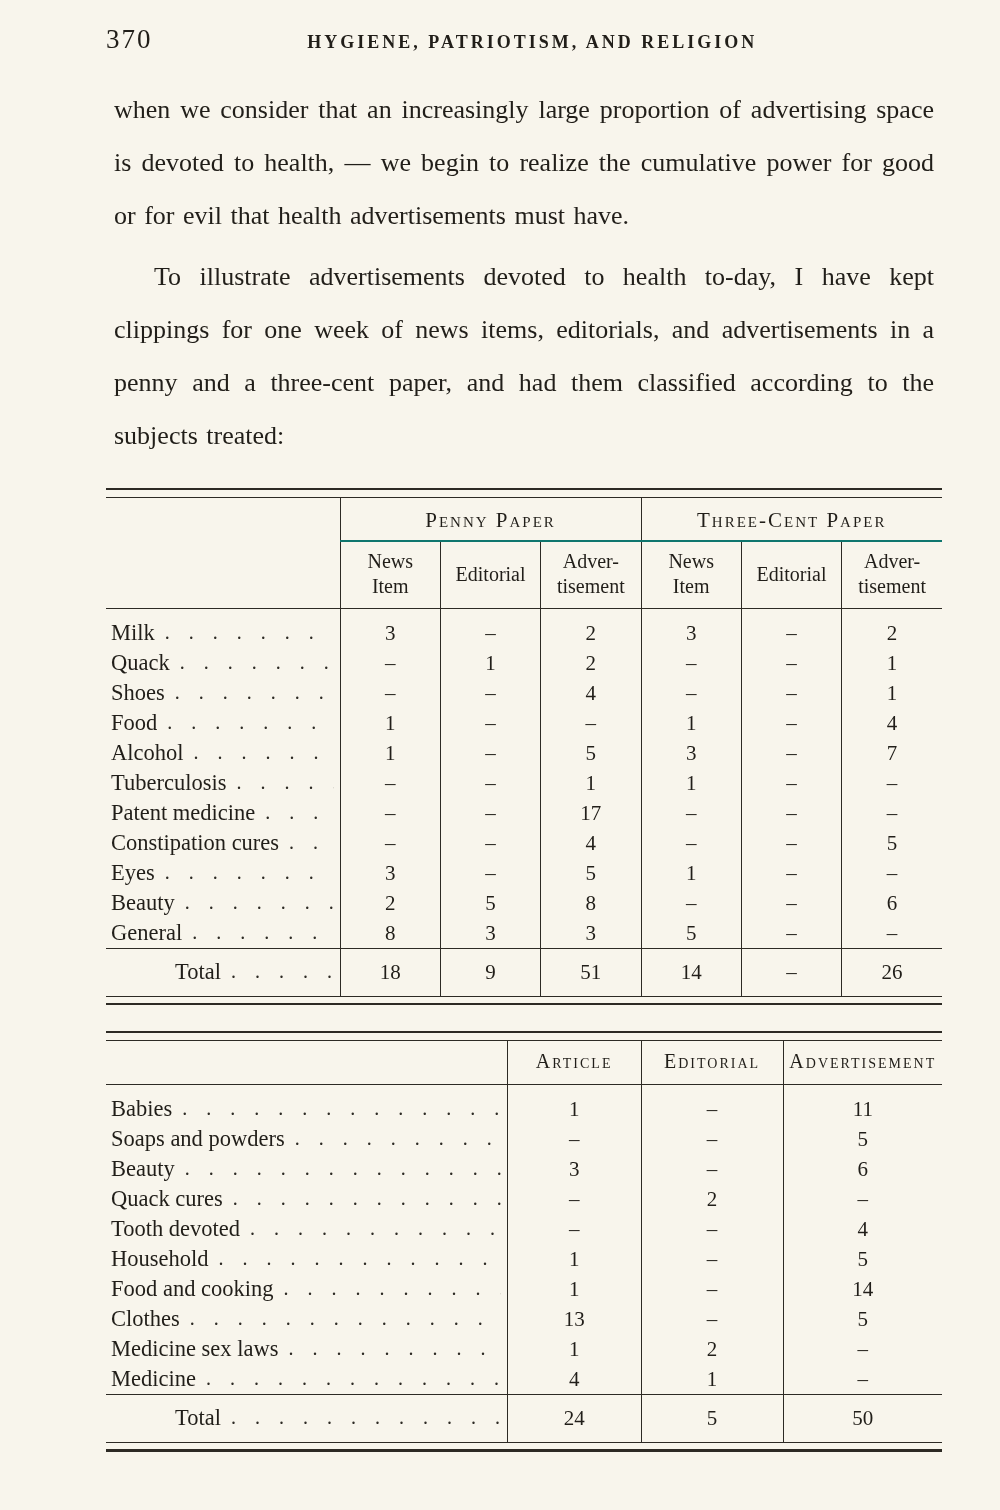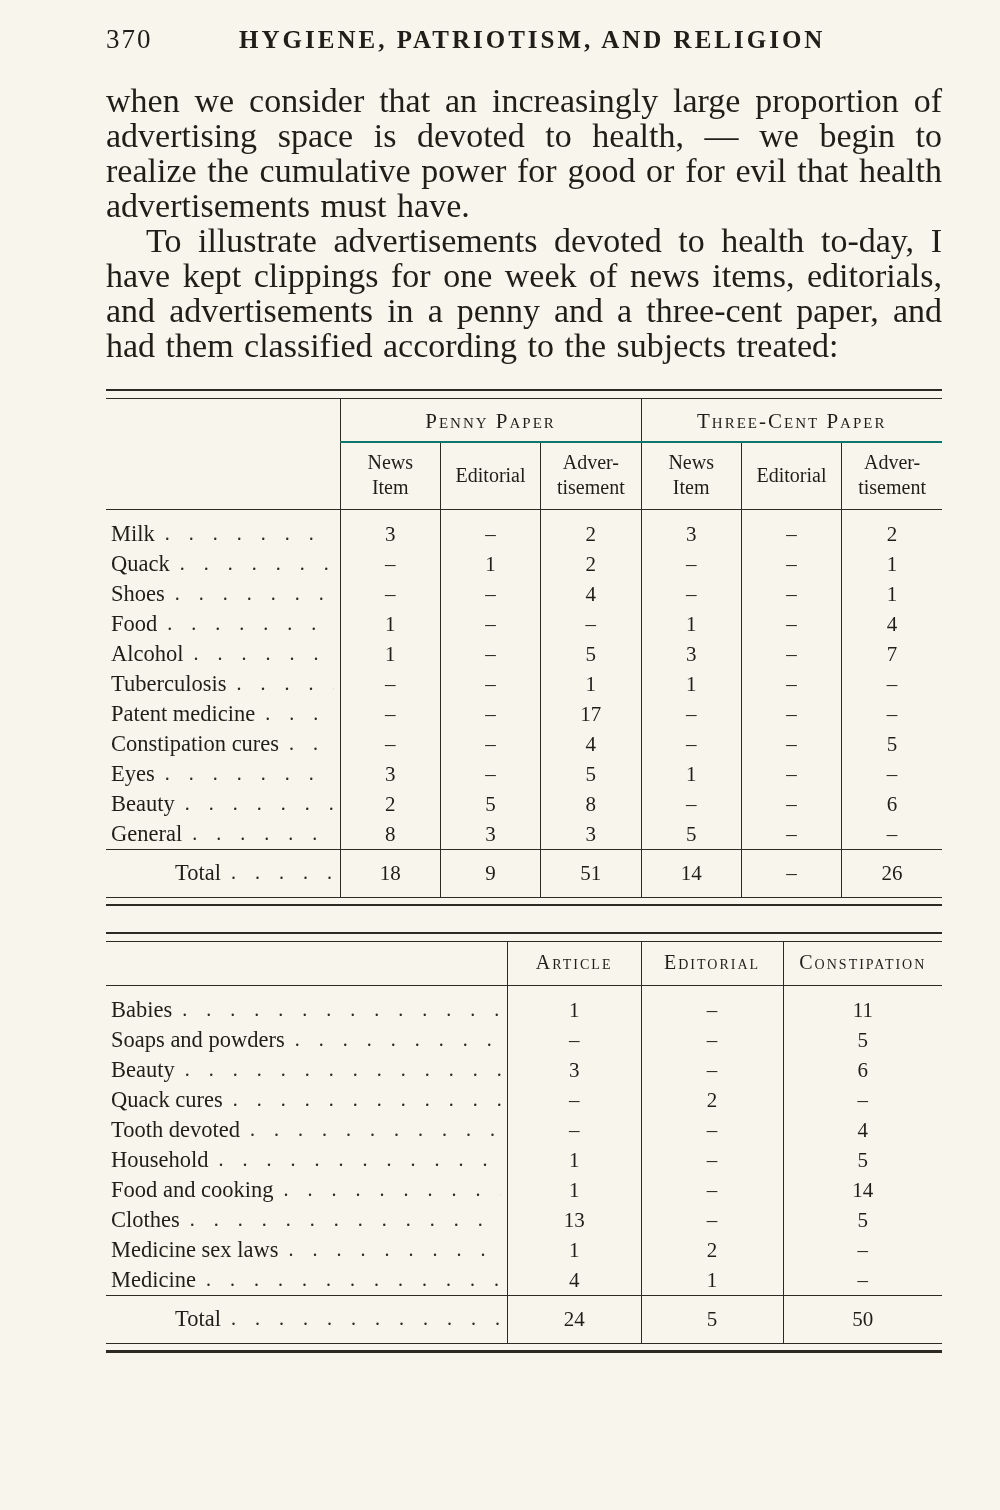--- a/index.html
+++ b/index.html
@@ -12,26 +12,26 @@
   }
   .page {
     box-sizing: border-box;
     width: 1000px; height: 1510px;
     padding: 24px 58px 16px 106px;
   }
   .running-head { display: flex; align-items: baseline; margin-bottom: 28px; }
   .page-number { font-size: 27px; letter-spacing: 2px; }
   .page-title {
     flex: 1; text-align: center;
-    font-size: 25px; font-weight: bold; letter-spacing: 3px;
+    font-size: 18px; font-weight: bold; letter-spacing: 3px;
     padding-right: 30px;
   }
   .body-text {
-    font-size: 34px; line-height: 35px;
-    text-align: justify; margin: 0;
+    font-size: 26px; line-height: 53px;
+    text-align: justify; margin: 8px;
     word-spacing: 2px;
   }
   .indent { text-indent: 40px; }
 
   
   .table-block { margin: 26px 0 22px 0; }
   .rule { height: 7px; }
   .rule-top { border-top: 2px solid #2d2a24; }
   .rule-bottom { height: 6px; border-bottom: 2px solid #2d2a24; }
   .t2-block .rule-bottom { border-bottom-width: 3px; }
@@ -322,21 +322,21 @@
         <col class="c2-label">
           <col class="c2-a">
           <col class="c2-b">
           <col class="c2-c">
       </colgroup>
       <thead>
         <tr>
           <th class="corner2"></th>
           <th class="head-th">Article</th>
           <th class="head-th">Editorial</th>
-          <th class="head-th">Constipation</th>
+          <th class="head-th">Advertisement</th>
         </tr>
       </thead>
       <tbody>
           <tr>
             <td class="label-cell">
               <div class="leader">
                 <span class="lbl">Babies</span>
                 <span class="dots"></span>
               </div>
             </td>

